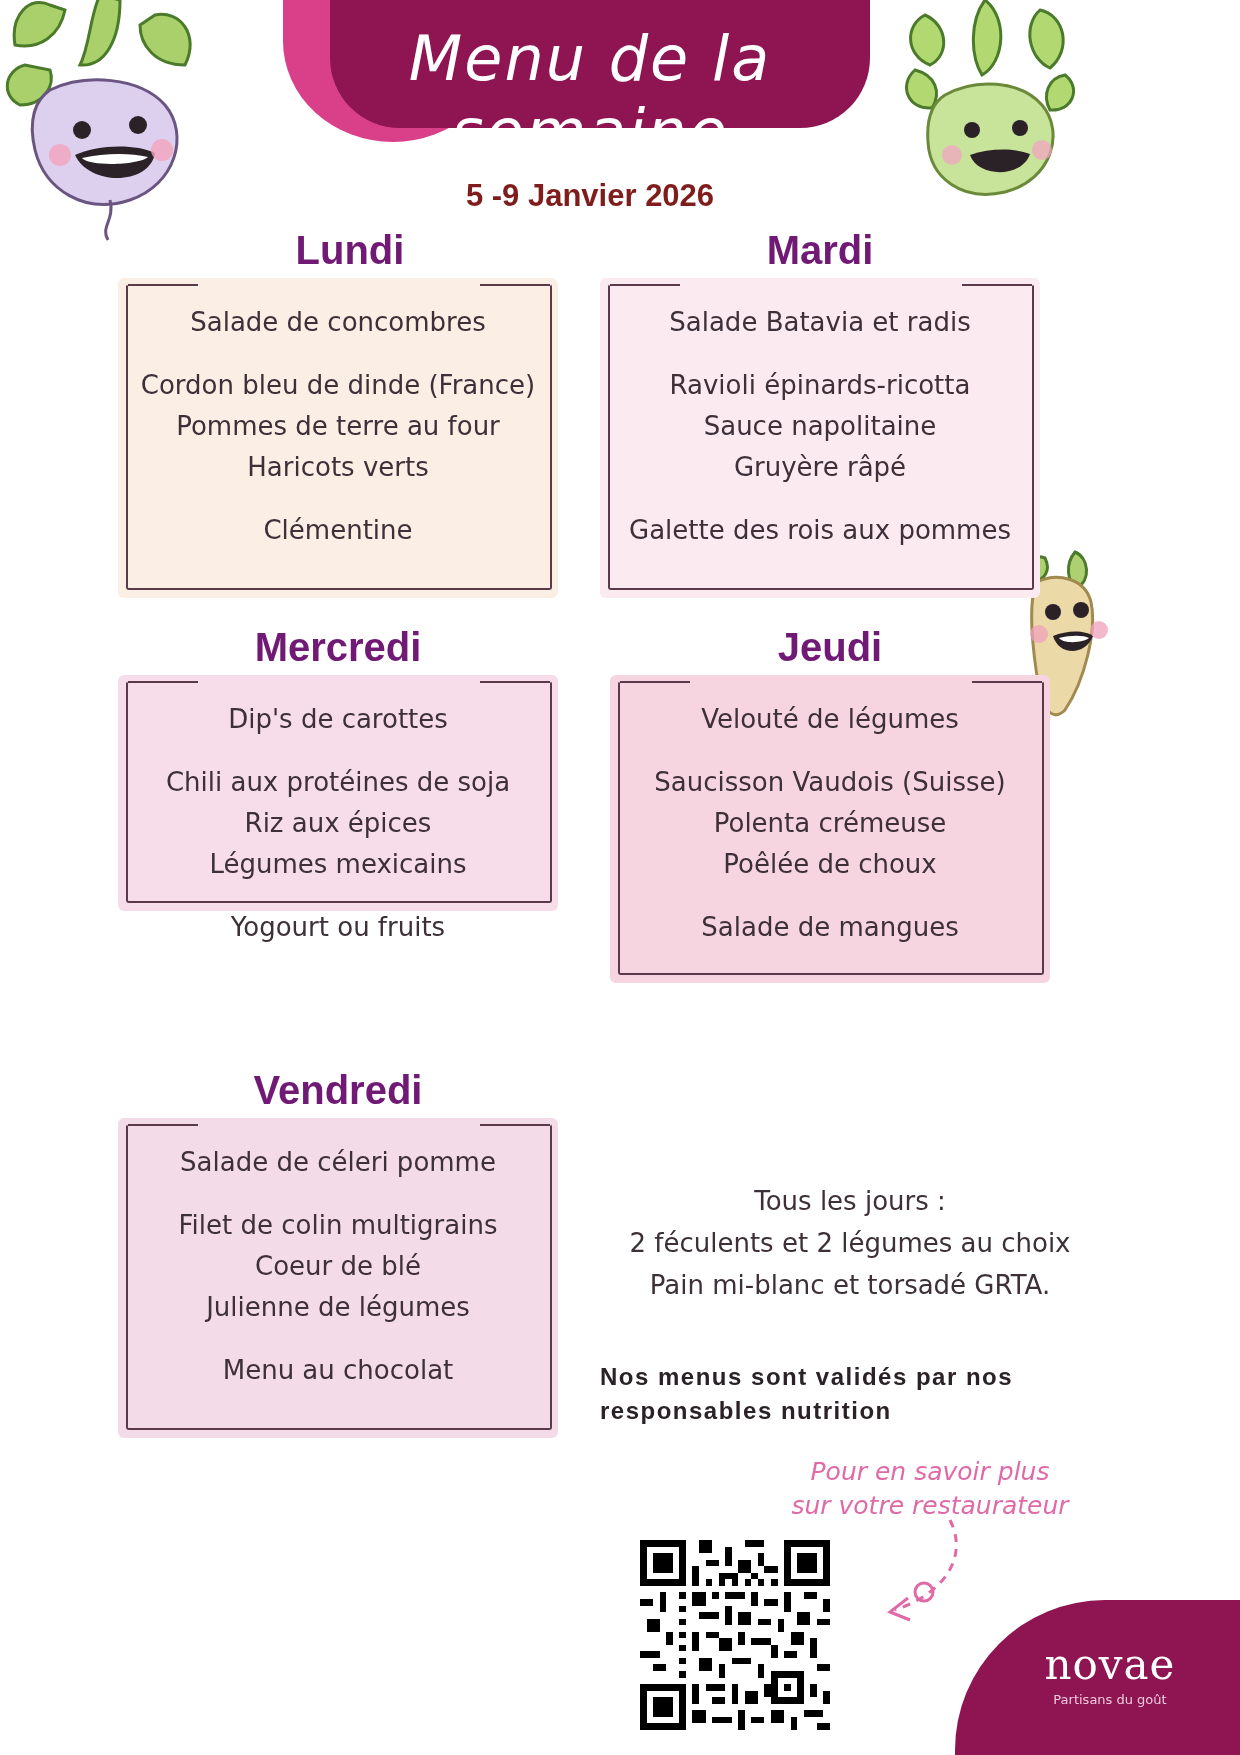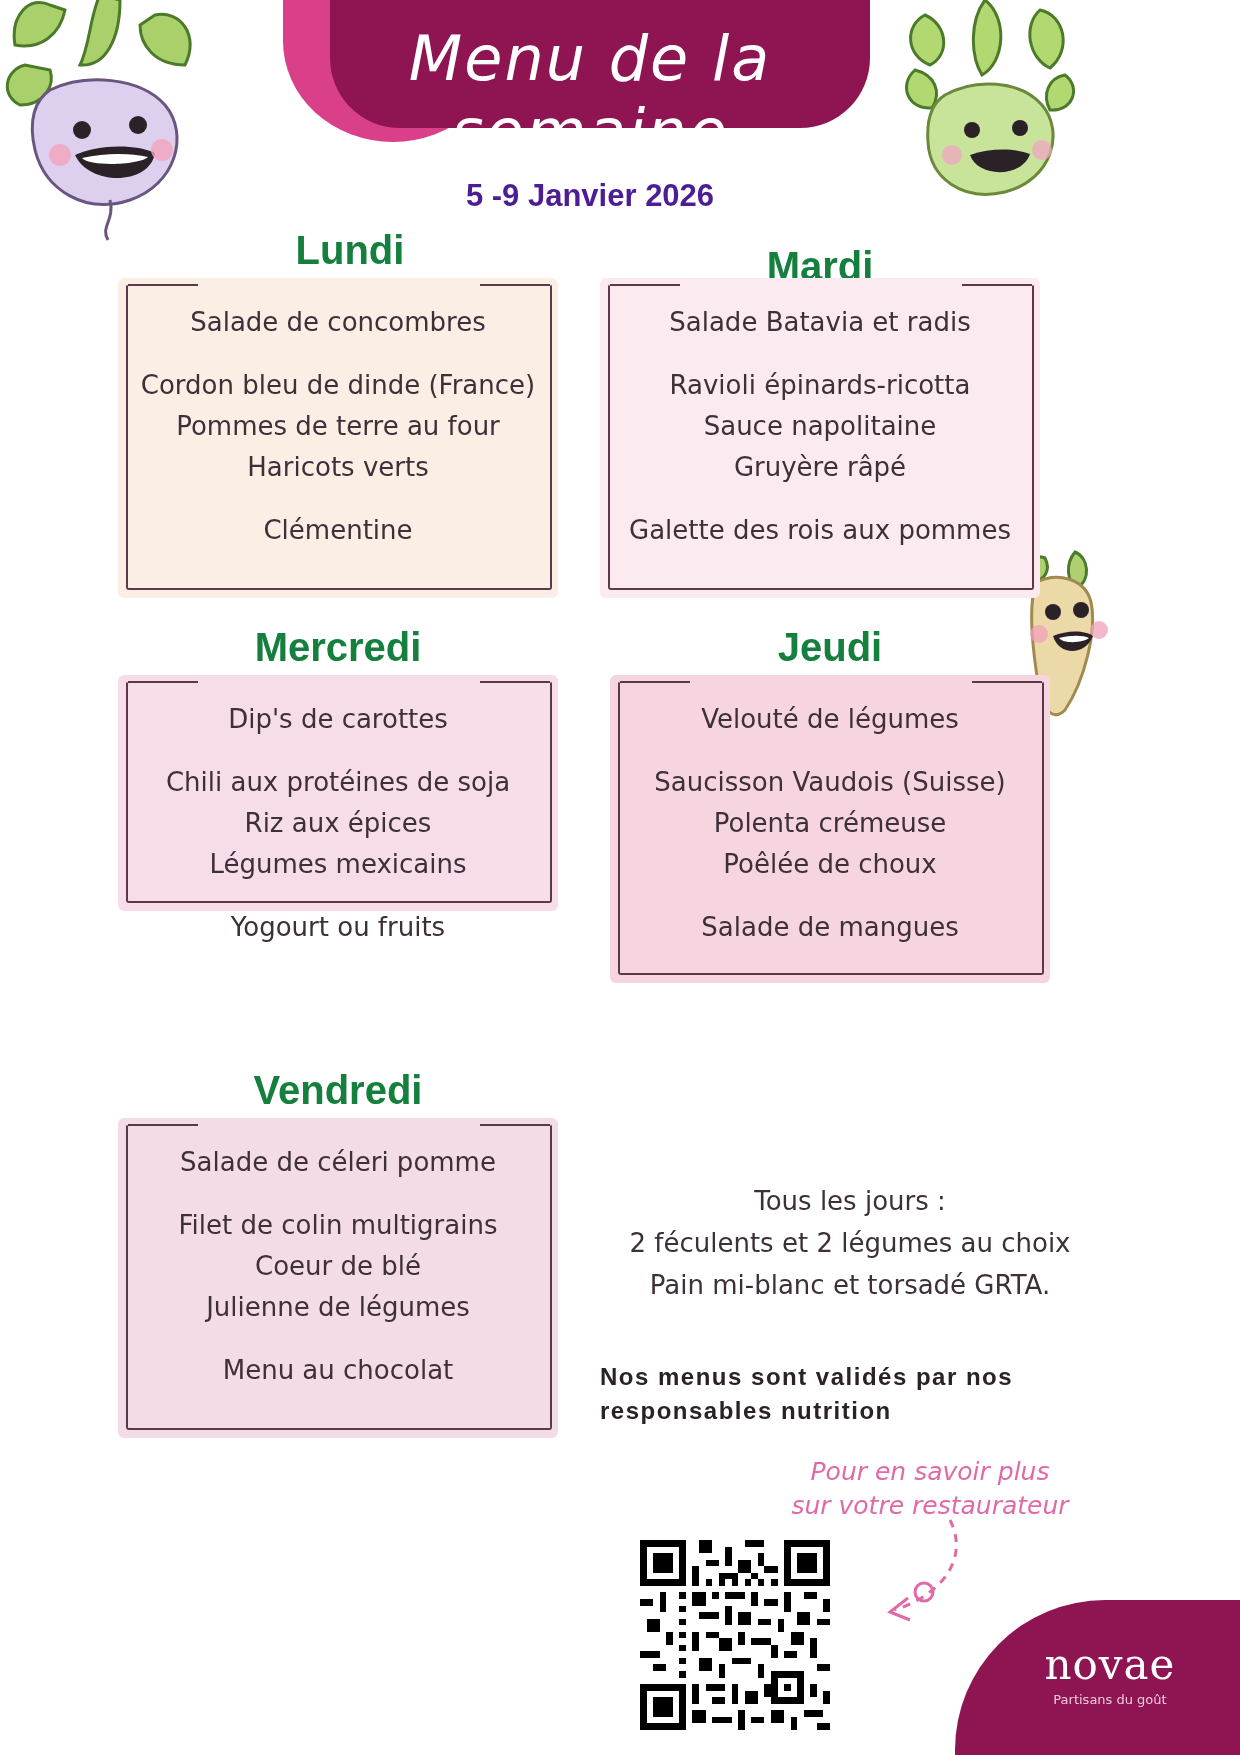--- a/index.html
+++ b/index.html
@@ -52,39 +52,39 @@
     font-weight: 400;
     letter-spacing: 2px;
     z-index: 5;
   }
   .header-date {
     position: absolute;
     left: 300px;
     top: 178px;
     width: 580px;
     text-align: center;
-    color: #4c1d95;
+    color: #7f1d1d;
     font-size: 31px;
     font-weight: bold;
     font-family: "Liberation Sans", sans-serif;
   }
 
   
   .veg {
     position: absolute;
   }
   .veg-turnip { left: -10px; top: -5px; width: 240px; height: 250px; }
   .veg-kohlrabi { left: 890px; top: 0px; width: 200px; height: 215px; }
   .veg-parsnip { left: 1005px; top: 550px; width: 110px; height: 170px; }
 
   
   .day-title {
     position: absolute;
     text-align: center;
-    color: #15803d;
+    color: #701a75;
     font-size: 40px;
     font-weight: bold;
     font-family: "Liberation Sans", sans-serif;
   }
   .card {
     position: absolute;
     box-sizing: border-box;
   }
   .card-bg {
     position: absolute;
@@ -271,21 +271,21 @@
       <span>Salade de concombres</span>
       <span class="gap"></span>
       <span>Cordon bleu de dinde (France)</span><br>
       <span>Pommes de terre au four</span><br>
       <span>Haricots verts</span>
       <span class="gap"></span>
       <span>Clémentine</span>
     </div>
   </div>
 
-  <div class="day-title" style="left:610px; top:228px; width:420px;margin-top:16px;">Mardi</div>
+  <div class="day-title" style="left:610px; top:228px; width:420px;">Mardi</div>
   <div class="card" style="left:600px; top:278px; width:440px; height:320px;">
     <div class="card-bg" style="background:#fbeaf0;"></div>
     <div class="card-frame"></div>
     <div class="card-text">
       <span>Salade Batavia et radis</span>
       <span class="gap"></span>
       <span>Ravioli épinards-ricotta</span><br>
       <span>Sauce napolitaine</span><br>
       <span>Gruyère râpé</span>
       <span class="gap"></span>

